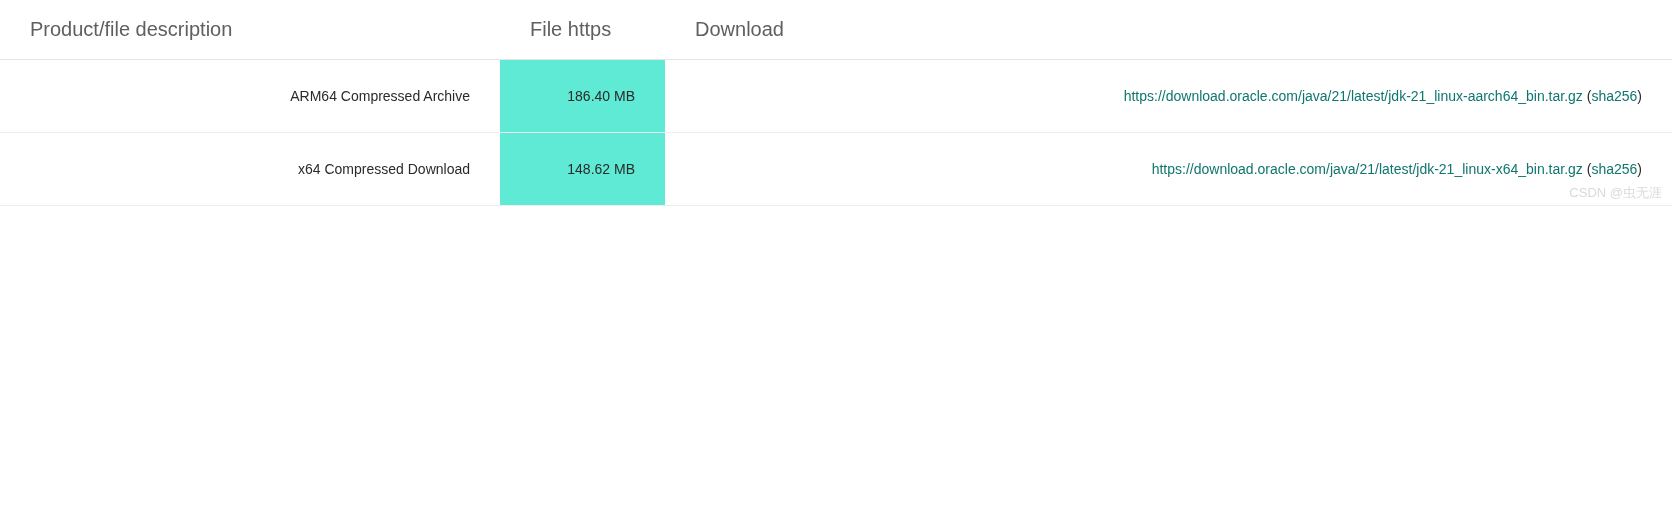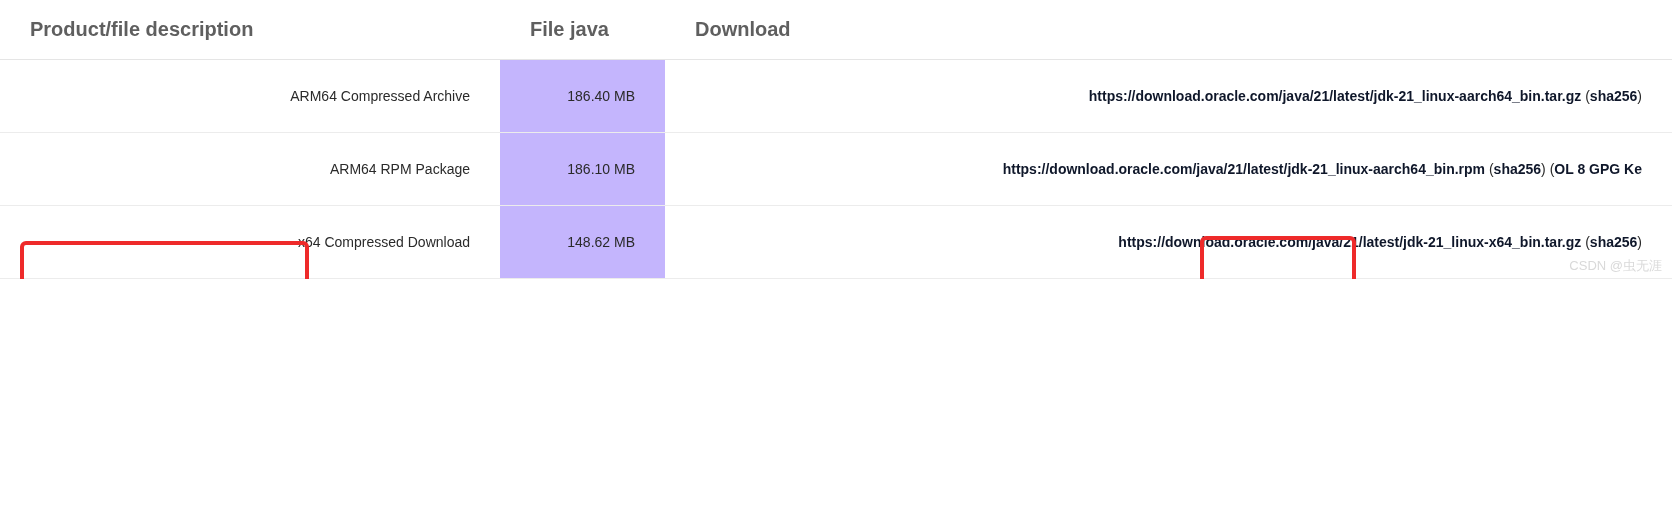--- a/index.html
+++ b/index.html
@@ -13,43 +13,42 @@
     table {
       width: 100%;
       border-collapse: collapse;
       table-layout: fixed;
     }
     col.col-desc { width: 500px; }
     col.col-size { width: 165px; }
     col.col-download { width: auto; }
     th {
       text-align: left;
-      font-weight: 700;
+      font-weight: 400;
       color: #5f5f5f;
       font-size: 20px;
       padding: 18px 30px 18px 30px;
       border-bottom: 1px solid #e5e5e5;
     }
     td {
       padding: 28px 30px 28px 30px;
       font-size: 14px;
       color: #2a2a2a;
       vertical-align: middle;
       border-bottom: 1px solid #ececec;
       white-space: nowrap;
       overflow: hidden;
       text-align: right;
     }
     td.size-cell {
-      background: #c4b5fd;
+      background: #5eead4;
     }
     a.link {
-      color: #0f172a;
+      color: #0f766e;
       text-decoration: none;
-      font-weight: bold;
     }
     .paren { color: #2a2a2a; }
     .highlight-desc {
       position: absolute;
       border: 4px solid #ee2a2a;
       border-radius: 6px;
       left: 20px;
       top: 241px;
       width: 289px;
       height: 58px;
@@ -79,34 +78,29 @@
 
 <table>
   <colgroup>
     <col class="col-desc">
     <col class="col-size">
     <col class="col-download">
   </colgroup>
   <thead>
     <tr>
       <th>Product/file description</th>
-      <th>File java</th>
+      <th>File https</th>
       <th>Download</th>
     </tr>
   </thead>
   <tbody id="tbody">
       <tr>
         <td>ARM64 Compressed Archive</td>
         <td class="size-cell">186.40 MB</td>
         <td><a class="link" href="#">https://download.oracle.com/java/21/latest/jdk-21_linux-aarch64_bin.tar.gz</a><span class="paren"> (</span><a class="link" href="#">sha256</a><span class="paren">)</span></td>
-      </tr>
-      <tr>
-        <td>ARM64 RPM Package</td>
-        <td class="size-cell">186.10 MB</td>
-        <td><a class="link" href="#">https://download.oracle.com/java/21/latest/jdk-21_linux-aarch64_bin.rpm</a><span class="paren"> (</span><a class="link" href="#">sha256</a><span class="paren">)</span><span class="paren"> (</span><a class="link" href="#">OL 8 GPG Ke</a></td>
       </tr>
       <tr>
         <td>x64 Compressed Download</td>
         <td class="size-cell">148.62 MB</td>
         <td><a class="link" href="#">https://download.oracle.com/java/21/latest/jdk-21_linux-x64_bin.tar.gz</a><span class="paren"> (</span><a class="link" href="#">sha256</a><span class="paren">)</span></td>
       </tr>
     </tbody>
 </table>
 
 <div class="highlight-desc"></div>

